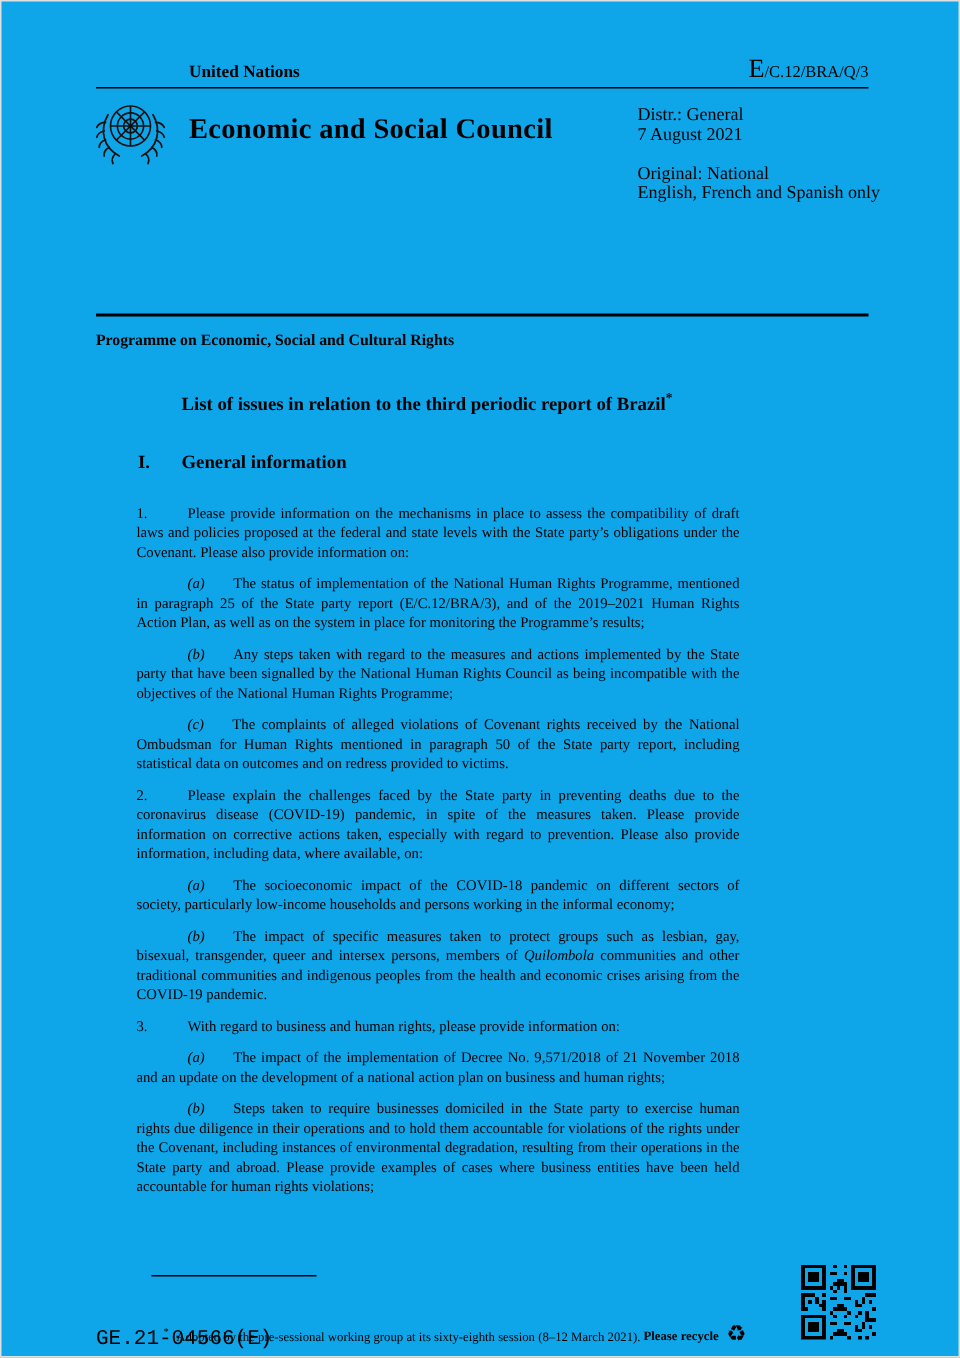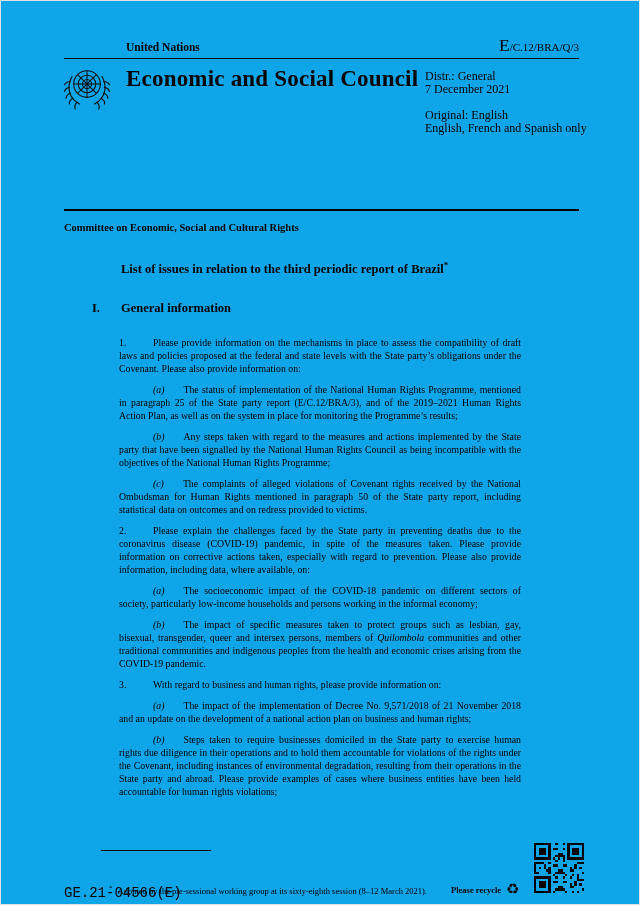--- a/index.html
+++ b/index.html
@@ -19,49 +19,49 @@
     position: absolute; left: 63px; top: 34px; width: 515px;
     display: flex; justify-content: space-between; align-items: baseline;
   }
   .org { font-weight: bold; font-size: 11.5px; margin-left: 62px; }
   .symbol { font-size: 11px; white-space: nowrap; }
   .symbol-big { font-size: 17.5px; }
   .header-rule { position: absolute; left: 63px; top: 57px; width: 515px; height: 1px; background: #000; }
 
   
   .emblem { position: absolute; left: 61px; top: 62px; width: 50px; height: 52px; }
-  .council-title { position: absolute; left: 125px; top: 65px; font-size: 23px; font-weight: bold; letter-spacing: .2px; }
+  .council-title { position: absolute; left: 125px; top: 75px; font-size: 19px; font-weight: bold; letter-spacing: .2px; }
   .masthead-info { position: absolute; left: 424px; top: 69px; font-size: 12px; line-height: 13px; }
   .masthead-info .gap { height: 13px; }
 
   .divider { position: absolute; left: 63px; top: 208px; width: 515px; height: 2px; background: #000; }
 
   
   .content { position: absolute; left: 63px; top: 221px; width: 457px; }
   .committee { font-weight: bold; font-size: 10.5px; margin-bottom: 24px; }
   .doc-title { font-size: 12.5px; font-weight: bold; margin: 0 0 2px 57px; line-height: 16px; }
   .title-marker { font-size: 9px; vertical-align: super; }
   .section-heading { display: flex; margin: 24px 0 20px 28px; font-size: 12.5px; font-weight: bold; }
   .section-num { width: 29px; flex: 0 0 29px; }
 
-  .paras { margin-left: 55px; width: 402px; font-size: 9.8px; line-height: 13px; text-align: justify; }
+  .paras { margin-left: 27px; width: 402px; font-size: 9.8px; line-height: 13px; text-align: justify; }
   .para { margin: 0 0 8px 0; }
   .pnum { display: inline-block; width: 34px; }
   .sub { text-indent: 34px; }
   .plabel { font-style: italic; margin-right: 19px; }
   .italic { font-style: italic; }
 
   
   .fn-rule { position: absolute; left: 100px; top: 849px; width: 110px; height: 1px; background: #000; }
   .footnote { position: absolute; left: 100px; top: 882px; width: 420px; font-size: 8.5px; line-height: 11px; }
   .fn-marker { vertical-align: super; font-size: 7px; margin: 0 5px 0 8px; }
 
   
   .doc-code { position: absolute; left: 63px; top: 884px; font-size: 14px; font-family: Liberation Mono, monospace; }
-  .recycle { position: absolute; left: 450px; top: 881px; display: flex; align-items: center; }
+  .recycle { position: absolute; left: 428px; top: 881px; display: flex; align-items: center; }
   .recycle-label { font-weight: bold; font-size: 8.5px; }
   .recycle-icon { font-family: "DejaVu Sans", sans-serif; font-size: 15px; margin-left: 5px; line-height: 1; }
   .qr { position: absolute; left: 533px; top: 842px; width: 50px; height: 50px; }
   .qr svg { width: 50px; height: 50px; display: block; }
 </style>
 </head>
 <body>
 
 <div class="page">
 
@@ -95,30 +95,30 @@
         <path d="M51 28 q5 1 6 5"></path>
         <path d="M50 35 q5 2 5 6"></path>
         <path d="M47 41 q5 3 4 7"></path>
         <path d="M42 46 q4 4 2 8"></path>
       </g>
     </svg>
   </div>
   <div class="council-title">Economic and Social Council</div>
   <div class="masthead-info">
     <div>Distr.: General</div>
-    <div>7 December 2021</div>
+    <div>7 August 2021</div>
     <div class="gap"></div>
-    <div>Original: English</div>
+    <div>Original: National</div>
     <div>English, French and Spanish only</div>
   </div>
 
   <div class="divider"></div>
 
   <div class="content">
-    <div class="committee">Committee on Economic, Social and Cultural Rights</div>
+    <div class="committee">Programme on Economic, Social and Cultural Rights</div>
 
     <h1 class="doc-title"><span>List of issues in relation to the third periodic report of Brazil</span><span class="title-marker">*</span></h1>
 
     <div class="section-heading">
       <span class="section-num">I.</span>
       <span>General information</span>
     </div>
 
     <div class="paras">
 

